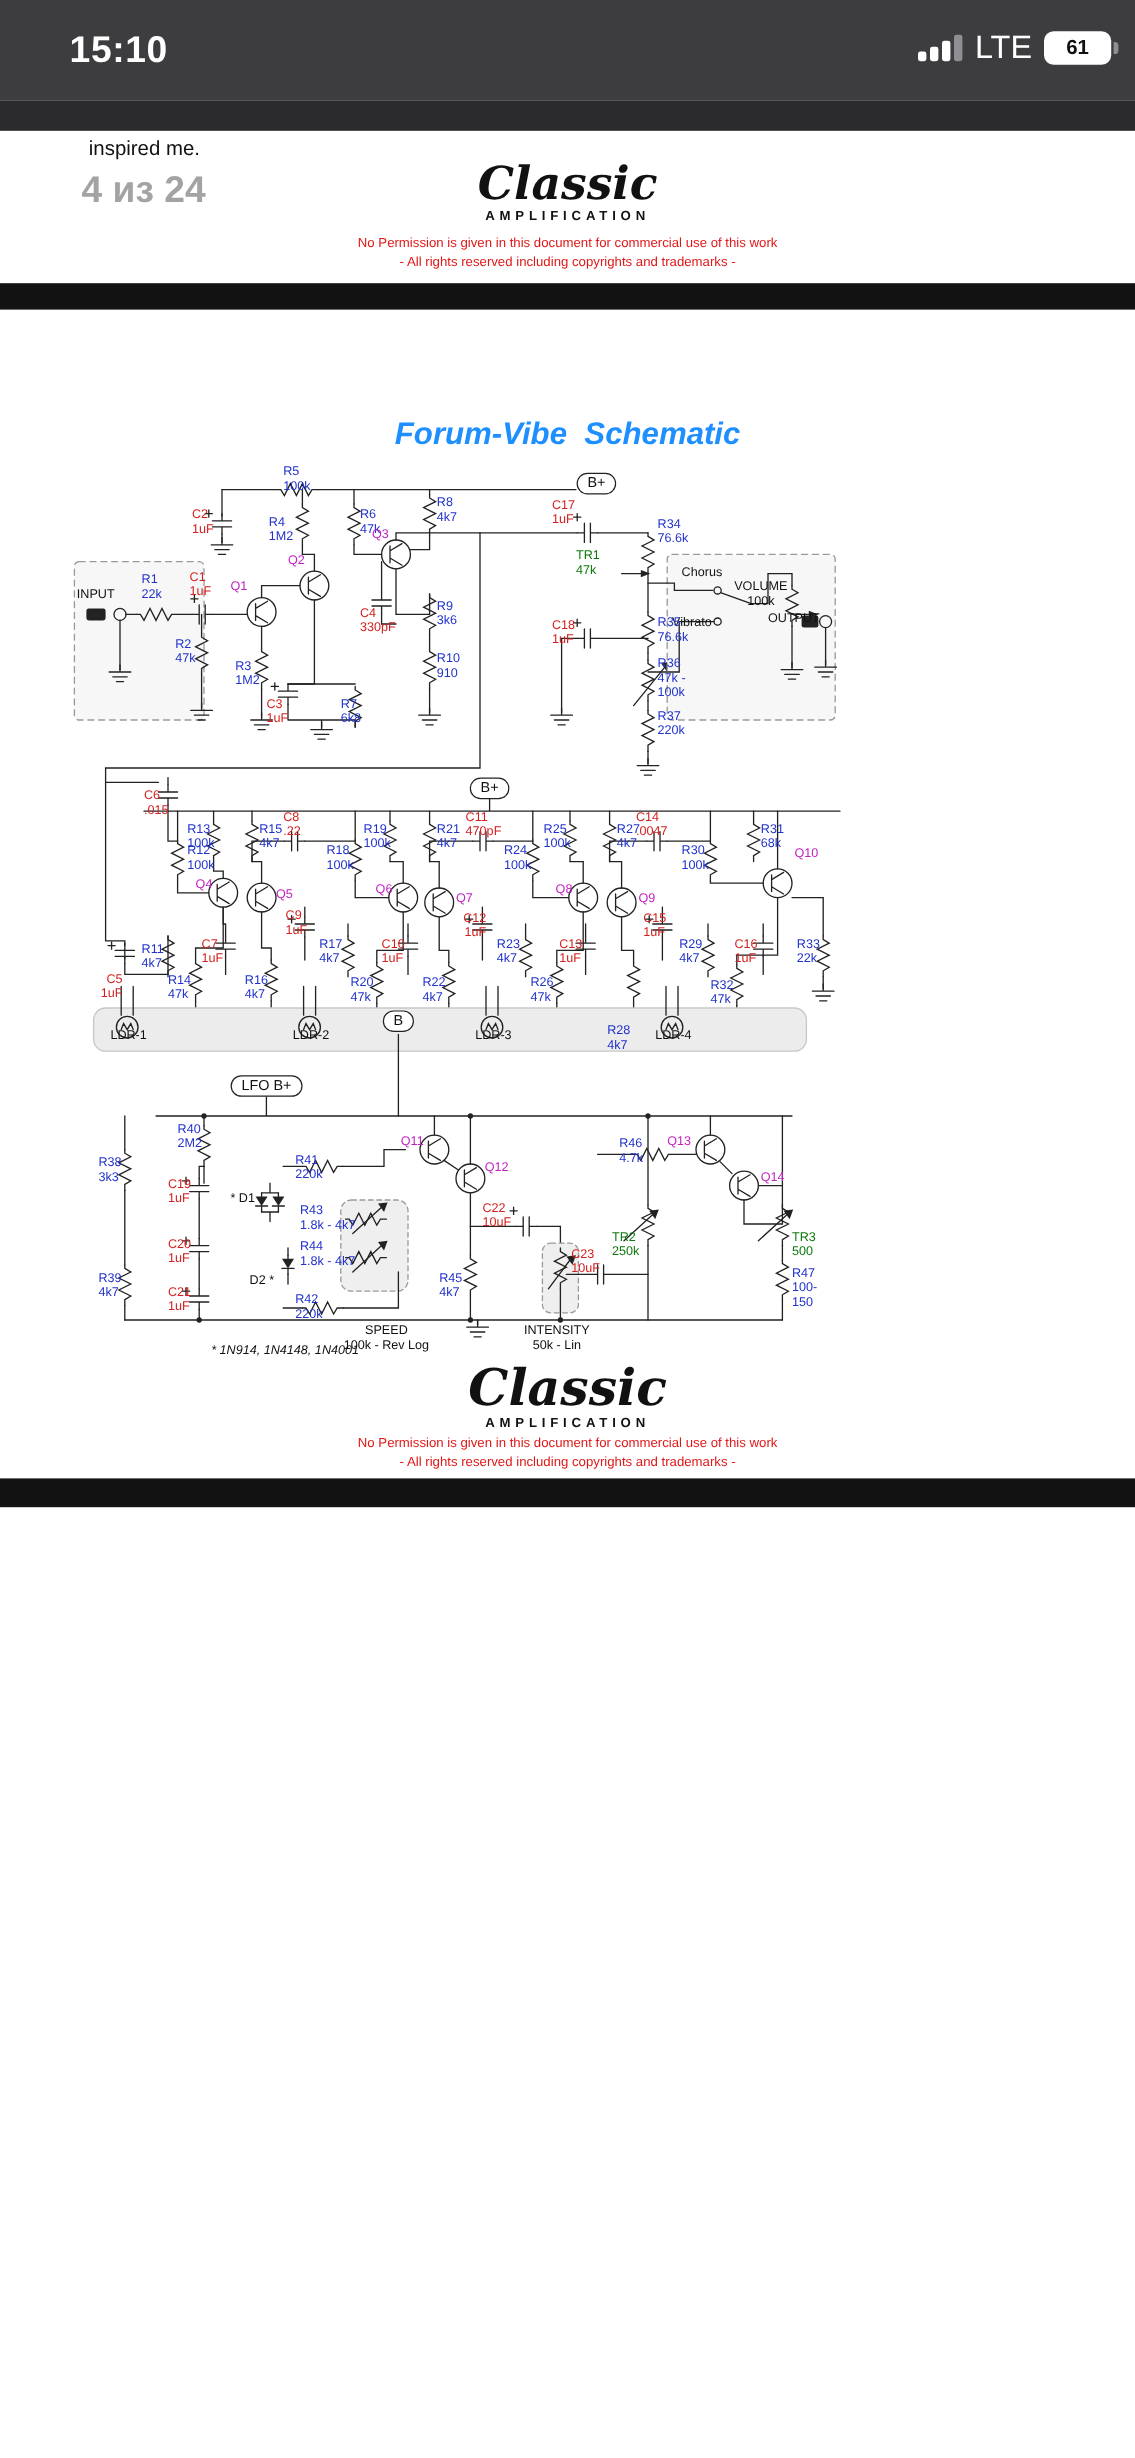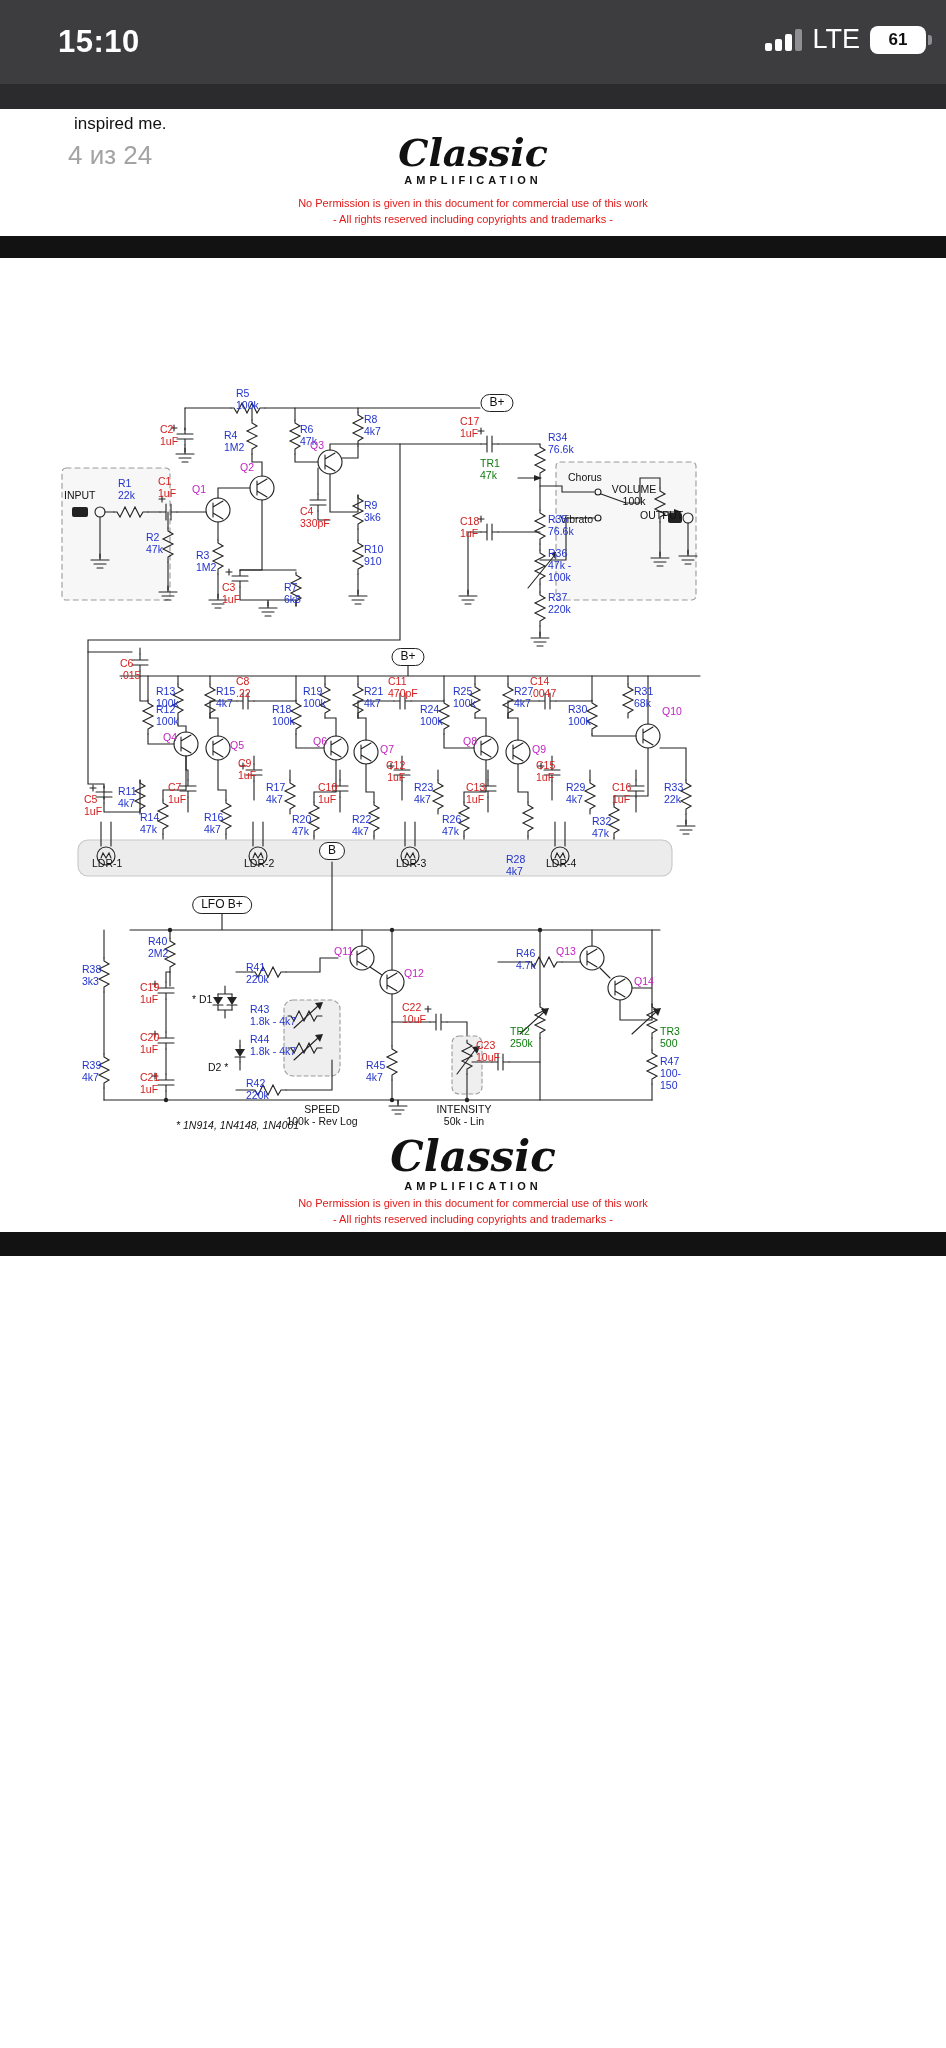--- a/index.html
+++ b/index.html
@@ -13,21 +13,21 @@
   .sig span{display:block;width:7px;border-radius:2px;background:#fff;}
   .sig .b1{height:8px}.sig .b2{height:12px}.sig .b3{height:17px}.sig .b4{height:22px;background:#8e8e93}
   .sb-lte{font-size:27px;font-weight:500;}
   .batt{position:relative;width:56px;height:28px;border-radius:8px;background:#fff;
         display:flex;align-items:center;justify-content:center;}
   .batt-num{font-size:17px;font-weight:700;color:#111;}
   .batt-cap{position:absolute;right:-6px;top:9px;width:4px;height:10px;border-radius:0 3px 3px 0;background:#8e8e93;}
   .dark-band{position:absolute;left:0;top:84px;width:946px;height:25px;background:#2b2b2d;}
   
   .fragment{position:absolute;left:74px;top:114px;font-size:17px;color:#111;}
-  .page-ind{position:absolute;left:68px;top:140px;font-size:26px;font-weight:400;color:#a3a3a3;}
+  .page-ind{position:absolute;left:68px;top:140px;font-size:31px;font-weight:700;color:#a3a3a3;}
   .logo{position:absolute;left:473px;transform:translateX(-50%);text-align:center;color:#111;}
   .logo-script{font-family:"DejaVu Serif",serif;font-style:italic;font-weight:700;line-height:1;}
   .logo1 .logo-script{font-size:38px;} .logo2 .logo-script{font-size:42px;}
   .logo-sub{font-size:11px;font-weight:700;letter-spacing:4px;margin-top:2px;}
   .disc{position:absolute;left:473px;transform:translateX(-50%);text-align:center;
         color:#e01818;font-size:11px;line-height:1.45;white-space:pre-line;width:600px;}
   .bar{position:absolute;left:0;width:946px;background:#121212;}
   .bar1{top:236px;height:22px;} .bar2{top:1232px;height:24px;}
   
   .schem-title{position:absolute;left:473px;top:346px;transform:translateX(-50%);
@@ -83,20 +83,21 @@
 
   <div class="logo logo1" style="top:134px">
     <div class="logo-script">Classic</div>
     <div class="logo-sub">AMPLIFICATION</div>
   </div>
   <div class="disc" style="top:196px">No Permission is given in this document for commercial use of this work
 - All rights reserved including copyrights and trademarks -</div>
 
   <div class="bar bar1"></div>
 
+  <div class="schem-title">Forum-Vibe  Schematic</div>
 
   <svg class="wires" viewBox="0 0 946 2048">
     <defs>
       <path id="rv" d="M0,0 v3 l5,3 l-10,5 l10,5 l-10,5 l10,5 l-5,3 v5"></path>
       <path id="rh" d="M0,0 h3 l3,5 l5,-10 l5,10 l5,-10 l5,10 l3,-5 h5"></path>
       <g id="cv">
           <path d="M-8,0 h16 M-8,5 h16 M0,-6 v6 M0,5 v6"></path>
         </g>
       <g id="ch">
           <path d="M0,-8 v16 M5,-8 v16 M-6,0 h6 M5,0 h6"></path>
@@ -503,21 +504,21 @@
       <div class="lbl c-q" style="left: 313px; top: 736px;">Q6</div>
       <div class="lbl c-q" style="left: 380px; top: 744px; text-align: center;">Q7</div>
       <div class="lbl c-q" style="left: 463px; top: 736px;">Q8</div>
       <div class="lbl c-q" style="left: 532px; top: 744px;">Q9</div>
       <div class="lbl c-c" style="left: 238px; top: 758px;">C9
 1uF</div>
       <div class="lbl c-c" style="left: 386px; top: 760px; text-align: right;">C12
 1uF</div>
       <div class="lbl c-c" style="left: 536px; top: 760px;">C15
 1uF</div>
-      <div class="lbl c-c" style="left: 84px; top: 794px;">C5
+      <div class="lbl c-c" style="left: 84px; top: 811px; text-align: right;">C5
 1uF</div>
       <div class="lbl c-r" style="left: 118px; top: 786px;">R11
 4k7</div>
       <div class="lbl c-c" style="left: 168px; top: 782px;">C7
 1uF</div>
       <div class="lbl c-r" style="left: 266px; top: 782px;">R17
 4k7</div>
       <div class="lbl c-c" style="left: 318px; top: 782px;">C10
 1uF</div>
       <div class="lbl c-r" style="left: 414px; top: 782px;">R23

